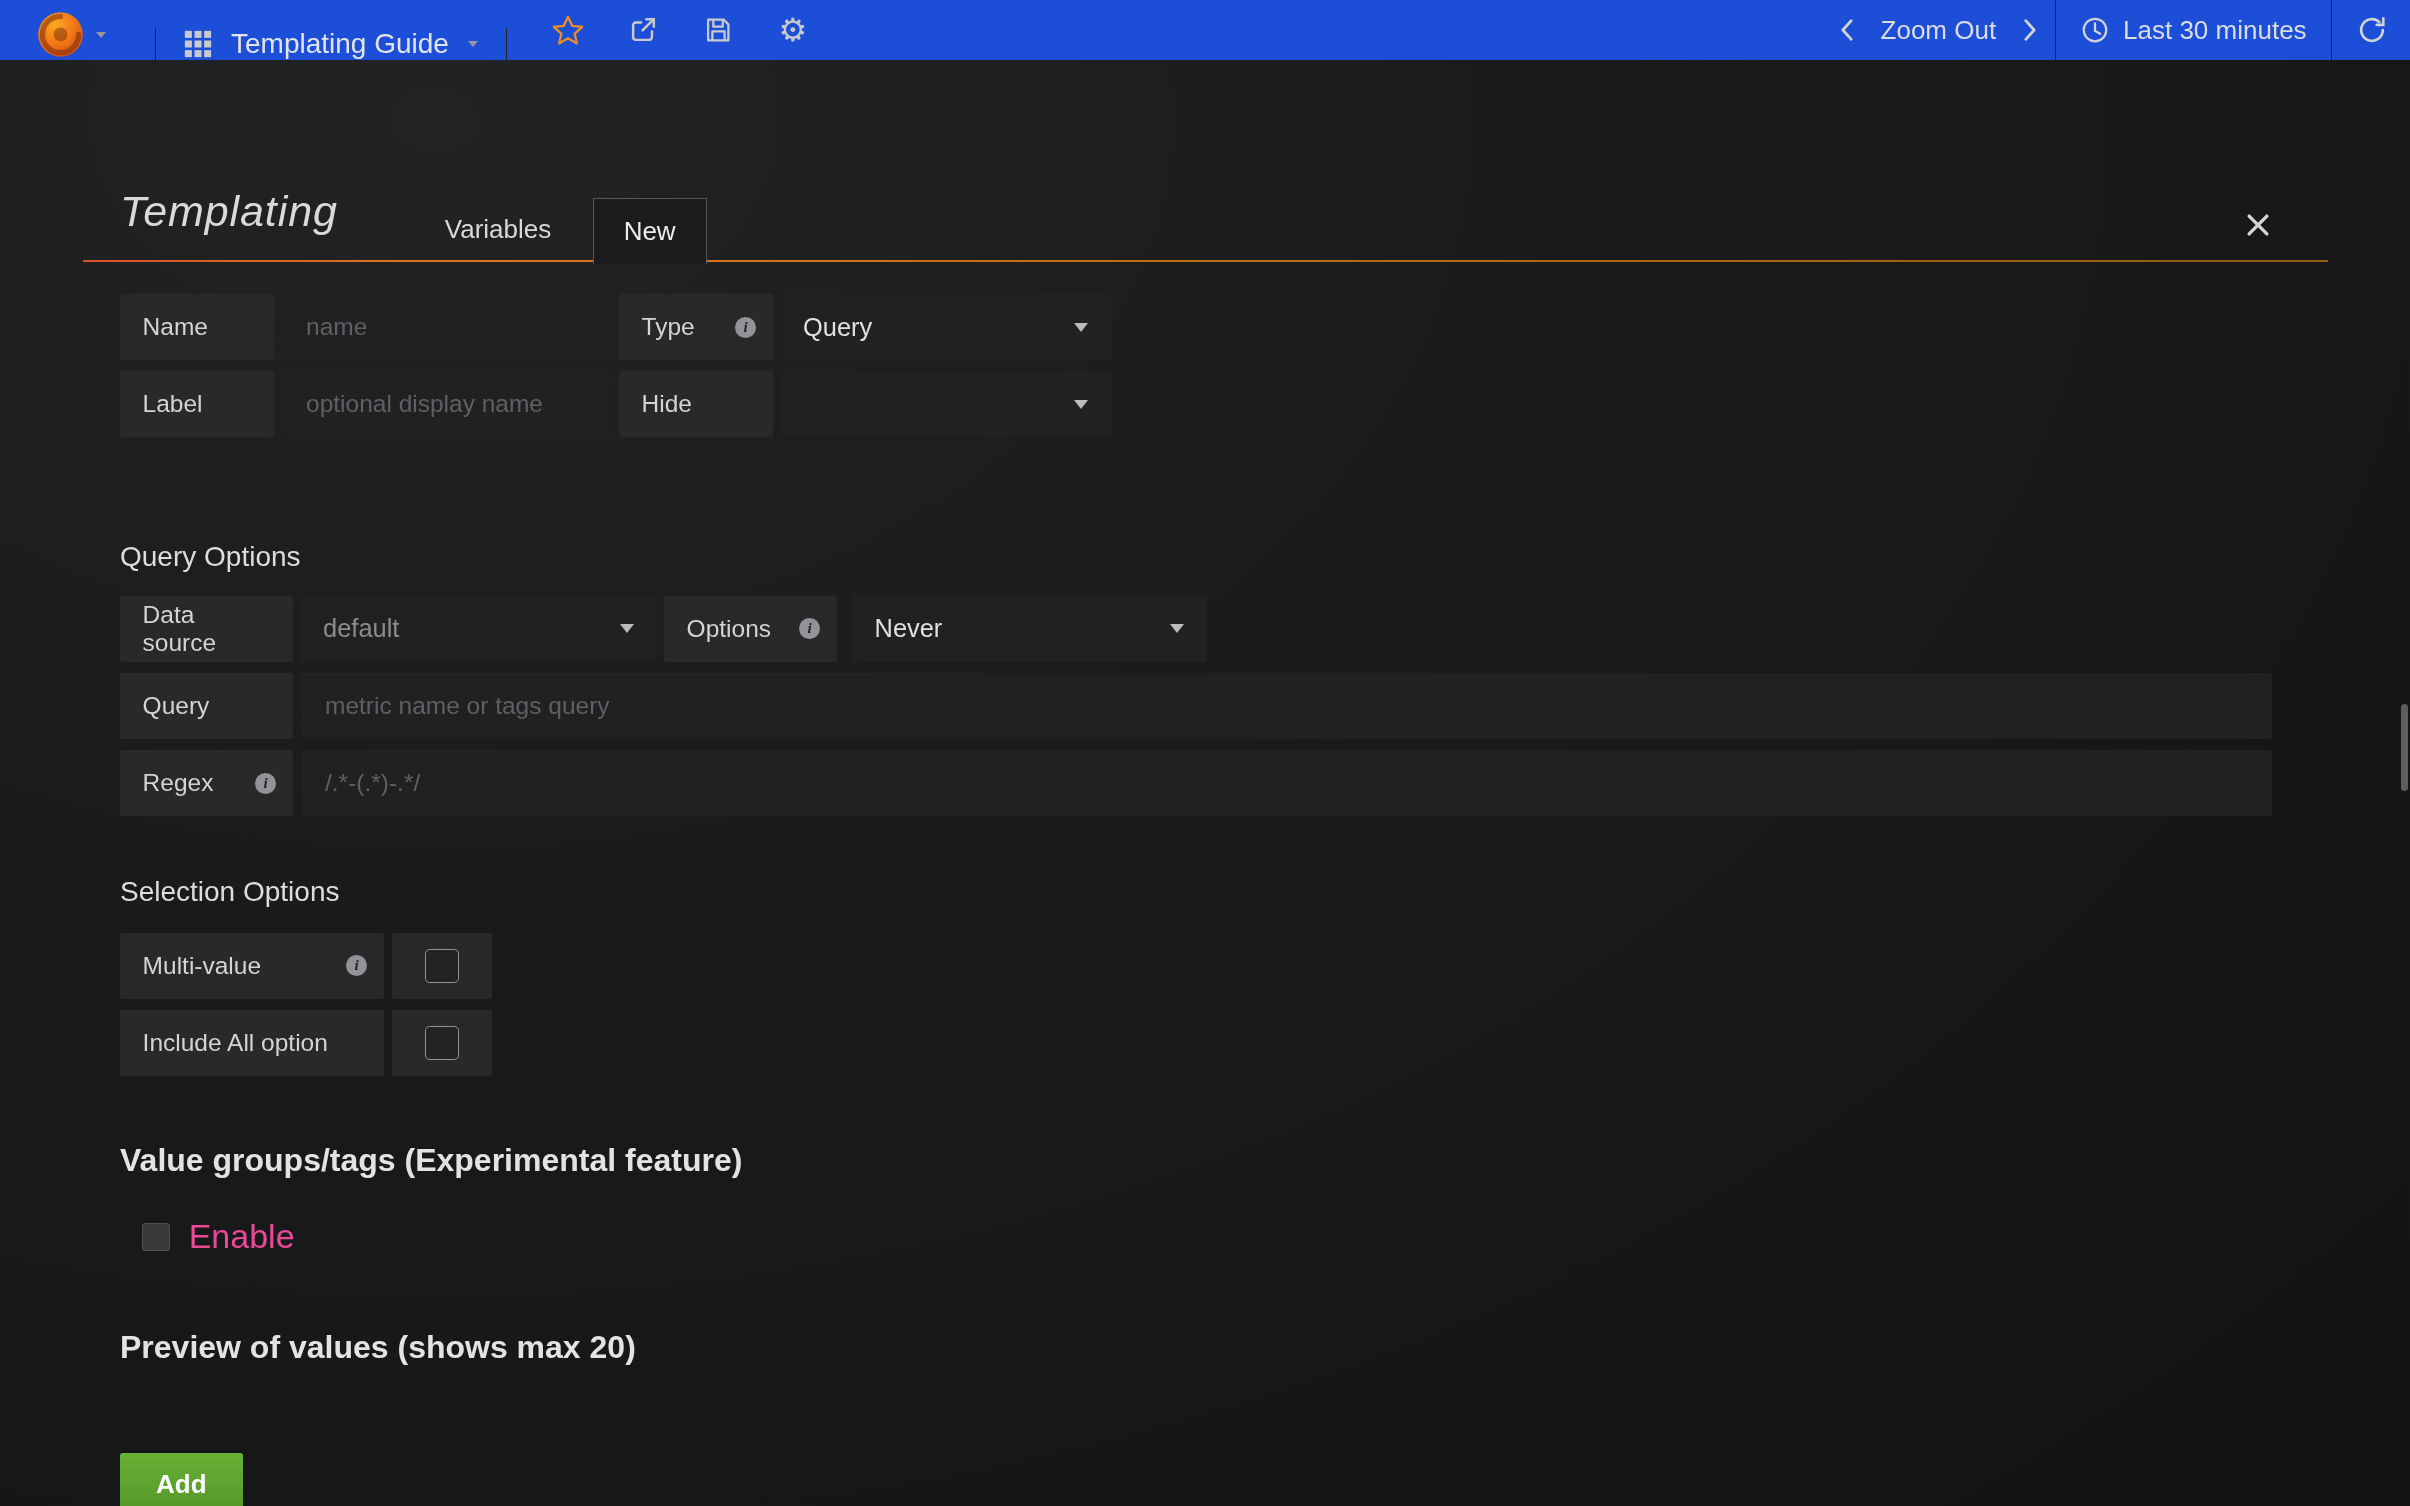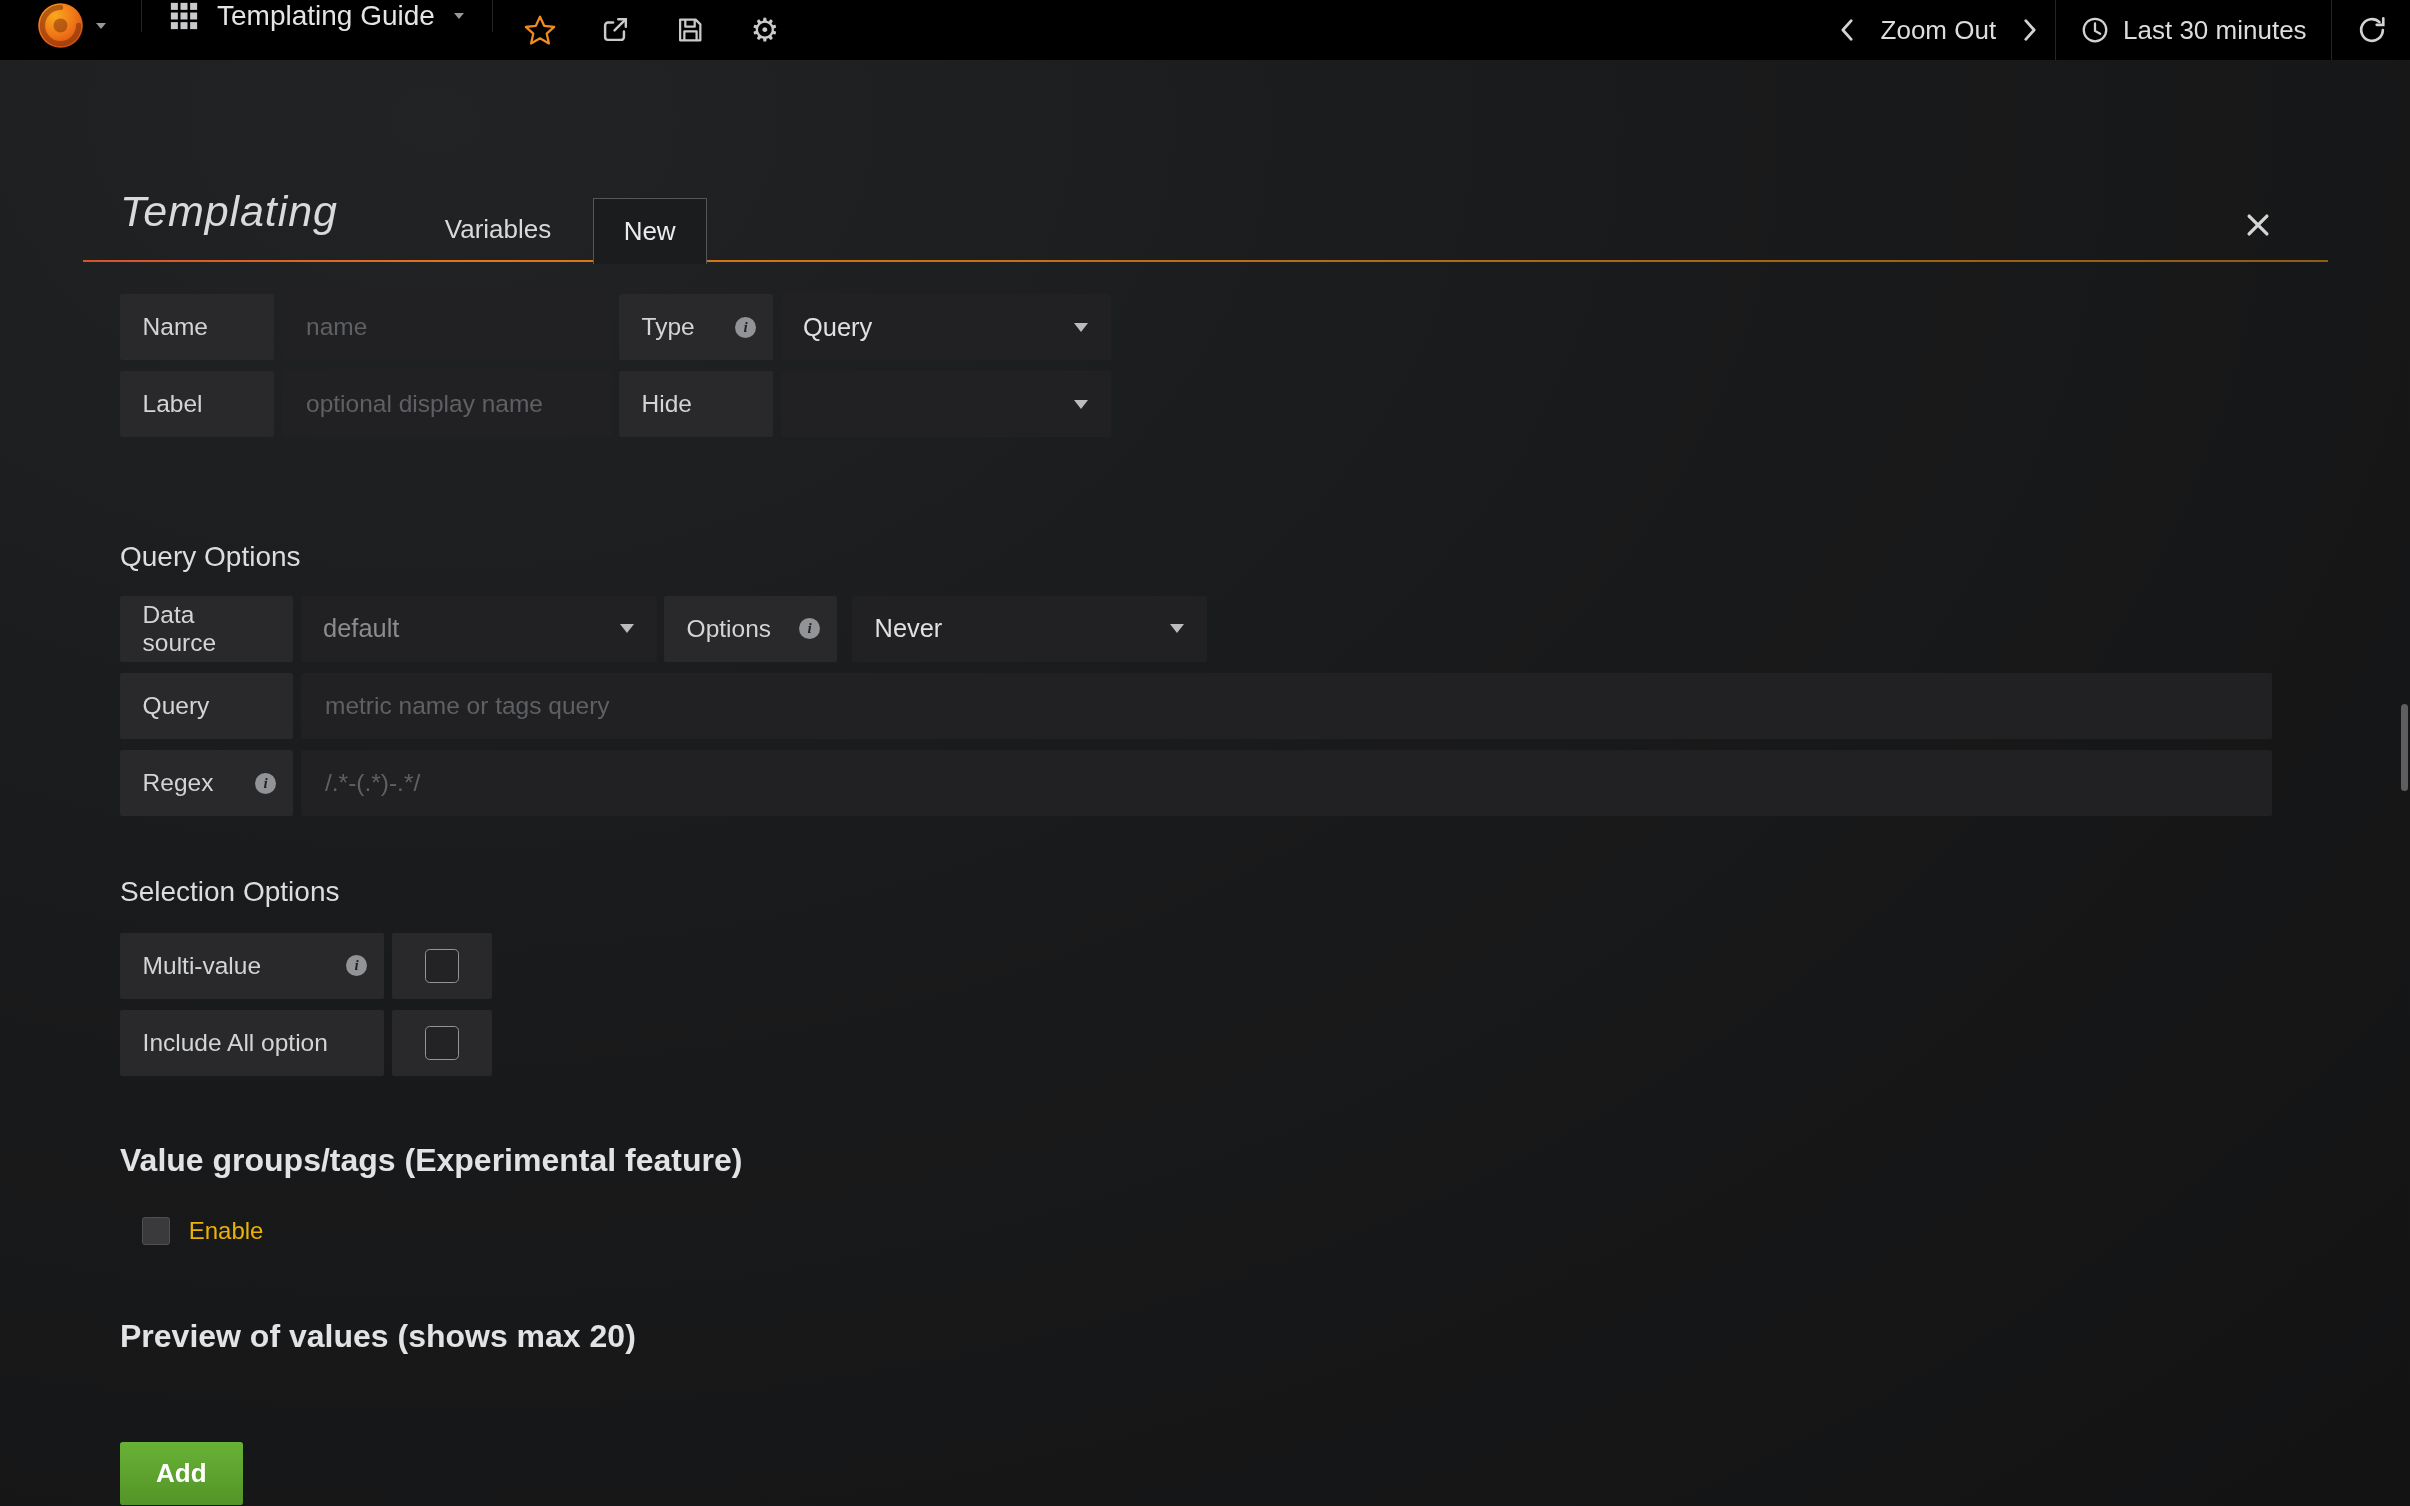--- a/index.html
+++ b/index.html
@@ -4,21 +4,21 @@
 <style>
   * { margin:0; padding:0; box-sizing:border-box; }
   html,body { width:2411px; height:1507px; overflow:hidden; }
   body {
     font-family:"Liberation Sans", sans-serif;
     color:#d8d9da;
     background:#141516 radial-gradient(ellipse at 18% 8%, #222324 0%, #1a1b1c 38%, #131314 100%);
   }
 
   
-  .navbar { height:60px; background:#000000; display:flex; align-items:flex-start; }
+  .navbar { height:60px; background:#1d4ed8; display:flex; align-items:flex-end;gap:14px; }
   .nav-logo { width:141px; display:flex; align-items:center; justify-content:center; gap:9.4px; cursor:pointer; }
   .logo-svg { width:51px; height:51px; display:block; }
   .caret-sm { width:0; height:0; border-left:5.6px solid transparent; border-right:5.6px solid transparent; border-top:6.6px solid #97989a; }
   .dash-picker { border-left:0.9px solid #242526; border-right:0.9px solid #242526; display:flex; align-items:center; gap:19px; padding:0 28px; cursor:pointer; }
   .dash-title { font-size:28px; color:#e3e4e5; }
   .nav-actions { display:flex; align-items:center; padding-left:9.4px; }
   .nav-icon-btn { width:75px; height:60px; display:flex; align-items:center; justify-content:center; cursor:pointer; background:none; border:none; }
   .nav-right { margin-left:auto; display:flex; align-items:center; }
   .nav-chevron-btn { width:51px; height:60px; display:flex; align-items:center; justify-content:center; cursor:pointer; background:none; border:none; }
   .nav-text { font-size:26px; color:#dcdddf; }
@@ -64,21 +64,21 @@
   .w378 { width:356px; } .w377 { width:355px; margin-left:7.5px; } .w280 { width:264px; }
   .flex1 { flex:1; margin-right:0; }
 
   .info-icon { width:21px; height:21px; border-radius:50%; background:#929396; color:#222224; font-size:15px; font-weight:700; font-style:italic; display:flex; align-items:center; justify-content:center; font-family:"Liberation Serif", serif; flex:none; }
 
   .checkbox-panel { width:100px; display:flex; align-items:center; justify-content:center; background:#29292b; border-radius:1.9px; margin-right:0; }
   .checkbox { width:34px; height:34px; border:1.9px solid #939597; border-radius:4.7px; background:#232325; cursor:pointer; }
 
   .enable-row { margin-top:38px; display:flex; align-items:center; gap:19px; padding-left:21.7px; }
   .checkbox-sm { width:28px; height:28px; background:#3a3a3c; border:0.9px solid #4f4f51; border-radius:2.8px; cursor:pointer; }
-  .enable-label { font-size:24px; color:#eab308;text-align:right; }
+  .enable-label { font-size:34px; color:#ec4899;text-align:right; }
 
   .add-btn { margin-top:87px; display:inline-block; background:linear-gradient(to bottom,#68b236,#539427); border:none; color:#fff; font-size:26px; font-weight:600; padding:16px 36px; border-radius:2.8px; cursor:pointer; font-family:inherit; }
 
   .scroll-thumb { position:fixed; right:1.9px; top:704px; width:7.5px; height:87px; background:#5e5e60; border-radius:3.8px; }
 
   svg { display:block; }
 </style>
 </head>
 <body>
 

